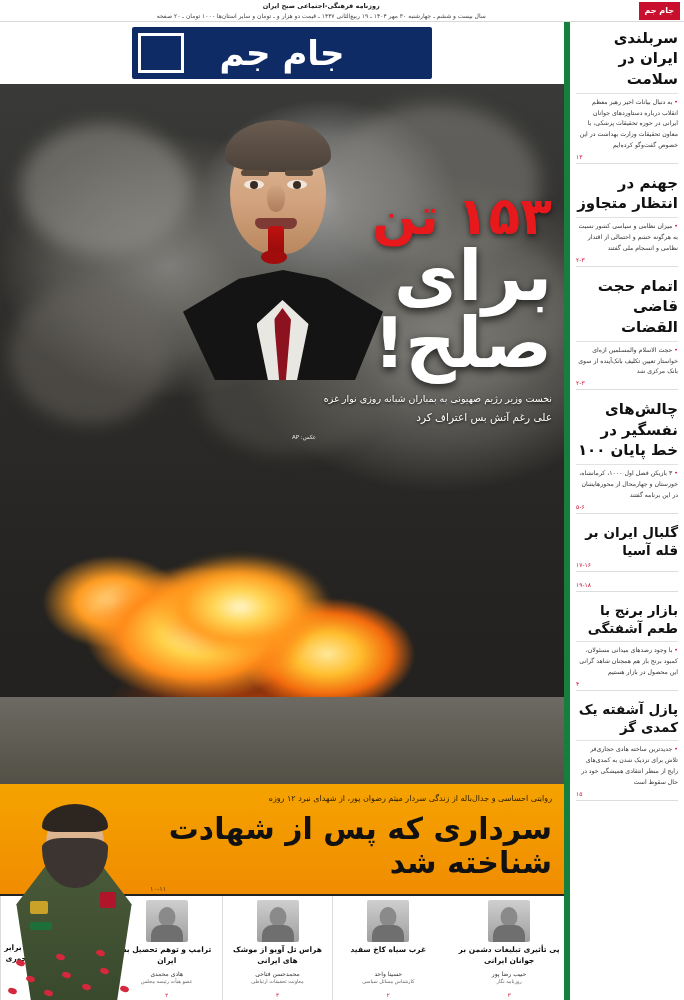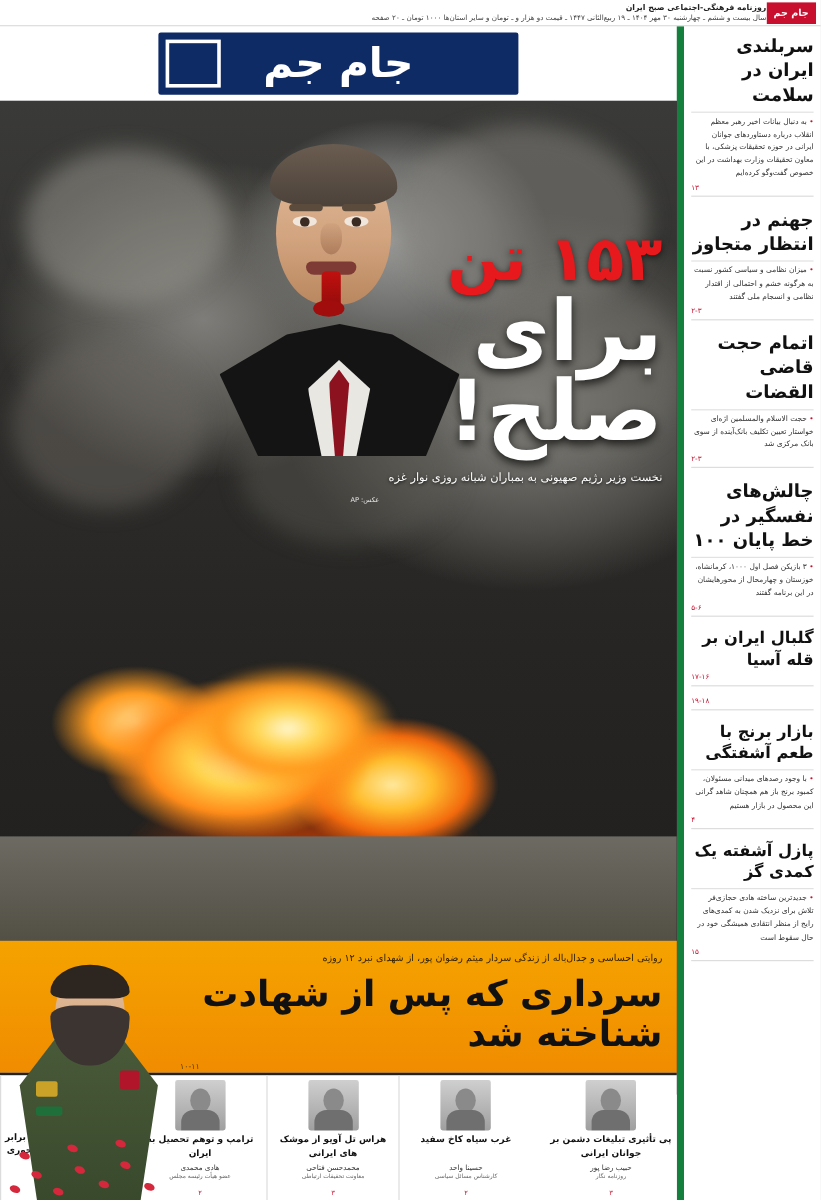--- a/index.html
+++ b/index.html
@@ -23,21 +23,21 @@
     border-bottom: 1px solid #d8d8d8;
     display: flex; align-items: center; justify-content: flex-start;
     padding: 0 4px;
   }
   .top-strip .tag-red {
     background: #c8102e; color: #fff; font-size: 8px;
     padding: 2px 6px; height: 18px; display: flex; align-items: center;
     font-weight: bold; letter-spacing: .5px;
   }
   .top-strip .center-info {
-    flex: 1; text-align: right; font-size: 6px; color: #222; line-height: 1.6;
+    flex: 1; text-align: center; font-size: 6px; color: #222; line-height: 1.6;
   }
   .top-strip .center-info .line1 { font-weight: bold; font-size: 6.5px; }
   .top-strip .center-info .line2 { color: #444; }
 
   
   .sidebar {
     position: absolute; top: 22px; right: 0; width: 120px; height: 978px;
     background: #ffffff;
     border-left: 6px solid #15803d;
     padding: 6px 6px 0 6px;
@@ -421,20 +421,21 @@
       <div class="bldg" style="left:454px; width:58px; height:108px;"></div>
       <div class="bldg" style="left:516px; width:44px; height:70px;"></div>
       <div class="rubble"></div>
     </div>
 
     <div class="headline-stack">
       <div class="hl-1">۱۵۳ تن</div>
       <div class="hl-3">برای صلح!</div>
       <div class="hl-sub">
         <div class="l1">نخست وزیر رژیم صهیونی به بمباران شبانه روزی نوار غزه</div>
+        <div class="l2">علی رغم آتش بس اعتراف کرد</div>
       </div>
       <div class="hl-credit">عکس: AP</div>
     </div>
   </div>
 
   <div class="banner">
     <div class="kicker">روایتی احساسی و جدال‌باله از زندگی سردار میثم رضوان پور، از شهدای نبرد ۱۲ روزه</div>
     <div class="big">سرداری که پس از شهادت شناخته شد</div>
     <div class="pagenum">۱۰-۱۱</div>
   </div>

